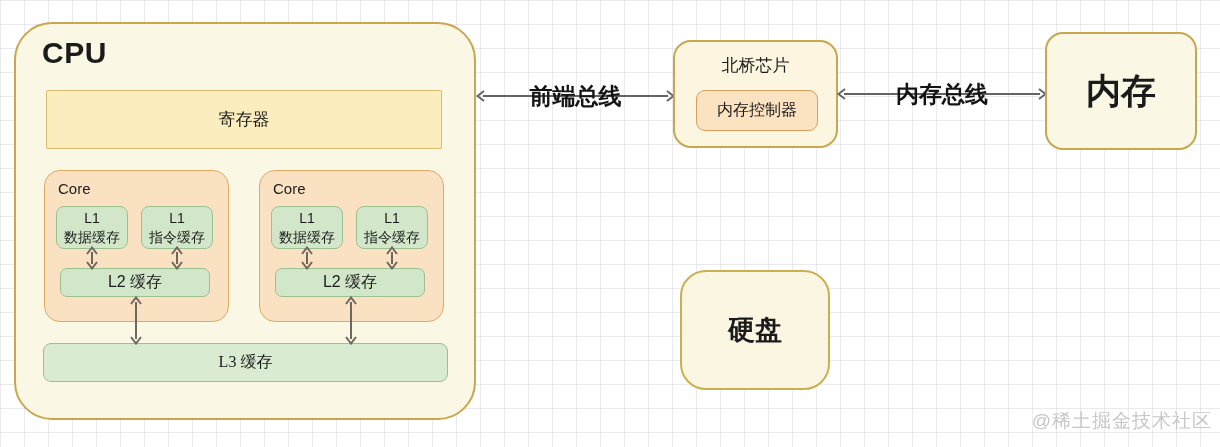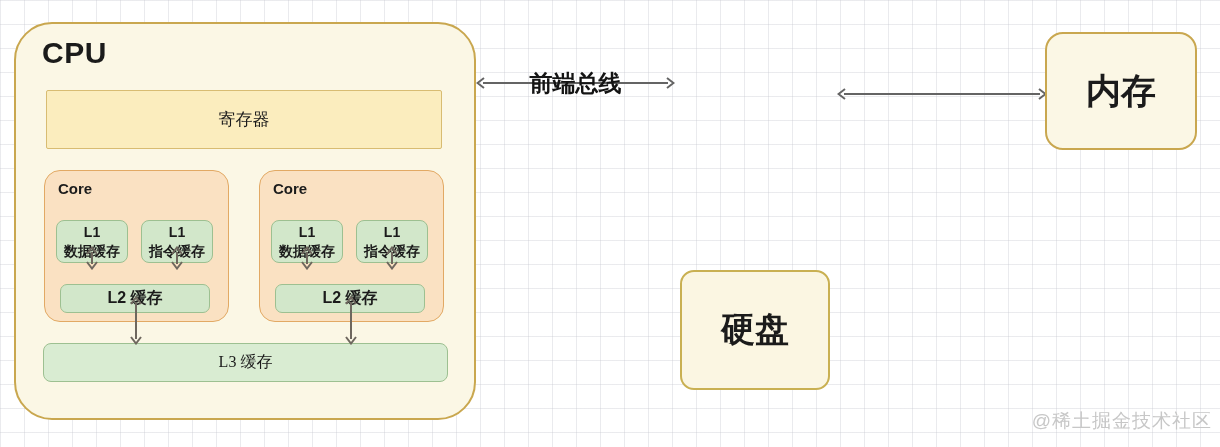--- a/index.html
+++ b/index.html
@@ -25,35 +25,35 @@
   .cpu-title { left:26px; top:12px; font-size:30px; font-weight:600; letter-spacing:0.5px; }
 
   .register-box {
     left:30px; top:66px; width:396px; height:59px;
     background:#fbedbe; border:1.5px solid #d8bc72; border-radius:2px;
     font-size:17px;
   }
 
   .core-box {
     top:146px; width:185px; height:152px;
-    background:#fae1c2; border:1.5px solid #e2a964; border-radius:16px;font-weight:bold;
+    background:#fae1c2; border:1.5px solid #e2a964; border-radius:16px;
   }
   .core-1 { left:28px; } .core-2 { left:243px; }
   .core-label { left:13px; top:9px; font-size:15px; }
 
   .l1-box {
-    top:49px; width:72px; height:43px;
+    top:35px; width:72px; height:43px;
     background:#d2e7ca; border:1.5px solid #9dc091; border-radius:8px;
     font-size:14px; line-height:1.3; text-align:center;
     display:flex; flex-direction:column; align-items:center; justify-content:center;
   }
   .l1-data { left:11px; } .l1-instr { left:96px; }
 
   .l2-box {
-    left:15px; top:113px; width:150px; height:29px;
+    left:15px; top:97px; width:150px; height:29px;
     background:#d2e7ca; border:1.5px solid #9dc091; border-radius:7px;
     font-size:16px;
   }
   .l3-box {
     left:27px; top:319px; width:405px; height:39px;
     background:#d9ecd2; border:1.5px solid #9dc091; border-radius:8px;
     font-size:16px;
     font-family:Liberation Serif, serif;
   }
 
@@ -68,39 +68,39 @@
     font-size:16px;
   }
 
   .memory-box {
     left:1045px; top:32px; width:152px; height:118px;
     background:#fbf7e5; border:2px solid #c9a74f; border-radius:18px;
     font-size:35px; font-weight:600;
   }
   .disk-box {
     left:680px; top:270px; width:150px; height:120px;
-    background:#fbf6e2; border:2px solid #c9b052; border-radius:14px;
-    font-size:34px; font-weight:600;
+    background:#fbf6e2; border:2px solid #c9b052; border-radius:26px;
+    font-size:27px; font-weight:600;
   }
 
   
   .hline { position:absolute; height:2px; background:#646464; top:50%; margin-top:-1px; left:7px; right:7px; }
   .vline { position:absolute; width:2px; background:#6e675e; left:50%; margin-left:-1px; top:6px; bottom:6px; }
   .head { position:absolute; }
   .head svg { display:block; }
   .h-arrow .head-left  { left:0;  top:50%; margin-top:-7px; }
   .h-arrow .head-right { right:0; top:50%; margin-top:-7px; }
   .v-arrow .head-up    { top:0;    left:50%; margin-left:-7px; }
   .v-arrow .head-down  { bottom:0; left:50%; margin-left:-7px; }
 
   .bus-label {
     position:absolute; left:50%; top:50%; transform:translate(-50%,-50%);
     font-size:23px; font-weight:600; white-space:nowrap; color:#141414;
   }
-  .fsb-arrow    { left:476px; top:69px; width:199px; height:28px; }
+  .fsb-arrow    { left:476px; top:82px; width:199px; height:28px; }
   .membus-arrow { left:837px; top:80px; width:210px; height:28px; }
   .iobus-arrow  { left:694px; top:149px; width:122px; height:120px; }
 
   .sm-v-arrow { width:14px; }
   .va-1 { left:40px;  top:75px; height:24px; }
   .va-2 { left:125px; top:75px; height:24px; }
   .va-l3-1 { left:113px; top:272px; height:49px; z-index:3; }
   .va-l3-2 { left:328px; top:272px; height:49px; z-index:3; }
 
   .watermark {
@@ -233,33 +233,38 @@
         </svg>
       </span>
     <span class="head head-right">
         <svg width="9" height="14">
           <path d="M1 2 L7.5 7 L1 12" fill="none" stroke="#646464" stroke-width="2"></path>
         </svg>
       </span>
     <div class="bus-label">前端总线</div>
   </div>
 
+  <div class="abs nb-box">
+    <div class="abs nb-title">北桥芯片</div>
+    <div class="abs mc-box center">内存控制器</div>
+  </div>
 
   <div class="abs h-arrow membus-arrow">
     <div class="hline"></div>
     <span class="head head-left">
         <svg width="9" height="14">
           <path d="M8 2 L1.5 7 L8 12" fill="none" stroke="#646464" stroke-width="2"></path>
         </svg>
       </span>
     <span class="head head-right">
         <svg width="9" height="14">
           <path d="M1 2 L7.5 7 L1 12" fill="none" stroke="#646464" stroke-width="2"></path>
         </svg>
       </span>
+    <div class="bus-label">内存总线</div>
   </div>
 
   <div class="abs memory-box center">
     <span>内存</span>
   </div>
 
 
   <div class="abs disk-box center">
     <span>硬盘</span>
   </div>

